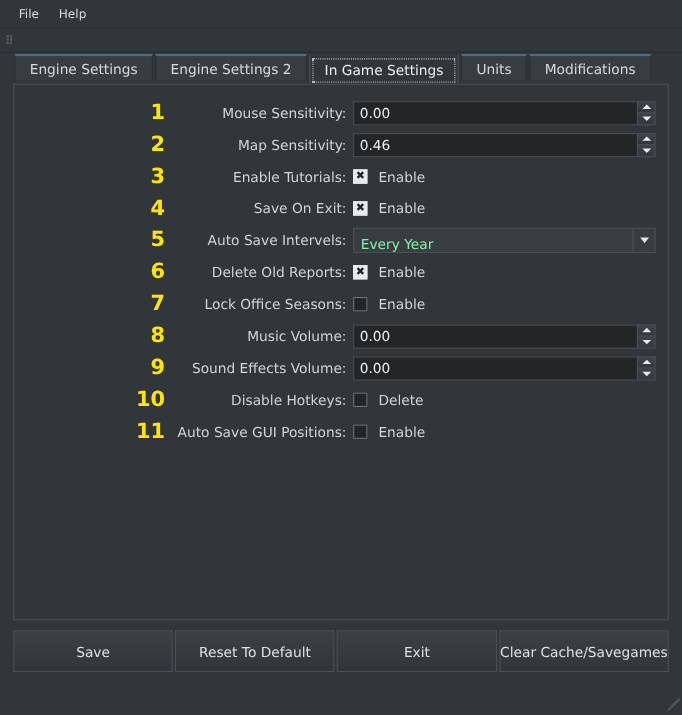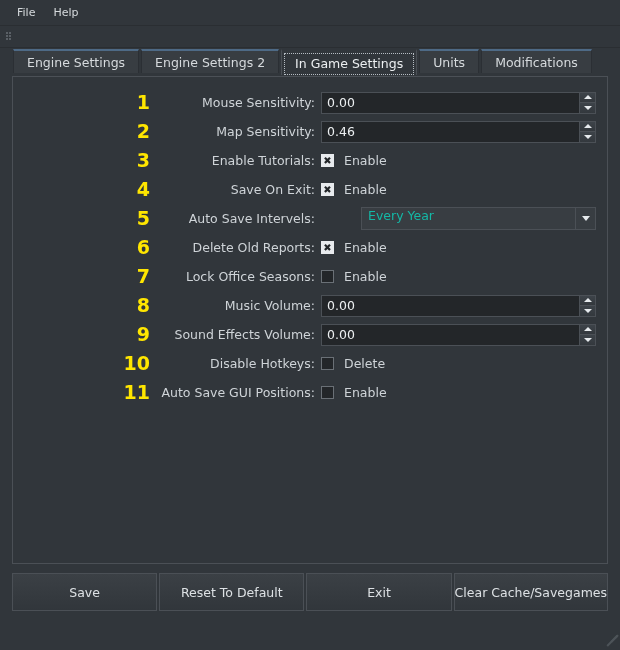--- a/index.html
+++ b/index.html
@@ -208,26 +208,25 @@
     font-size: 12.5px;
   }
 
   
   .combo {
     width: 100%;
     height: 23px;
     background: #383d42;
     border: 1px solid #4b5056;
     display: flex;
-    align-items: flex-start;
-    color: #14b8a6;
+    align-items: flex-end;
+    color: #86efac;
     font-size: 12.5px;
     padding-left: 6px;
     position: relative;
-    margin-left: 40px;
   }
   .combo-arrow-box {
     position: absolute;
     right: 0; top: 0; bottom: 0;
     width: 20px;
     border-left: 1px solid #4b5056;
     display: flex;
     align-items: center;
     justify-content: center;
   }

